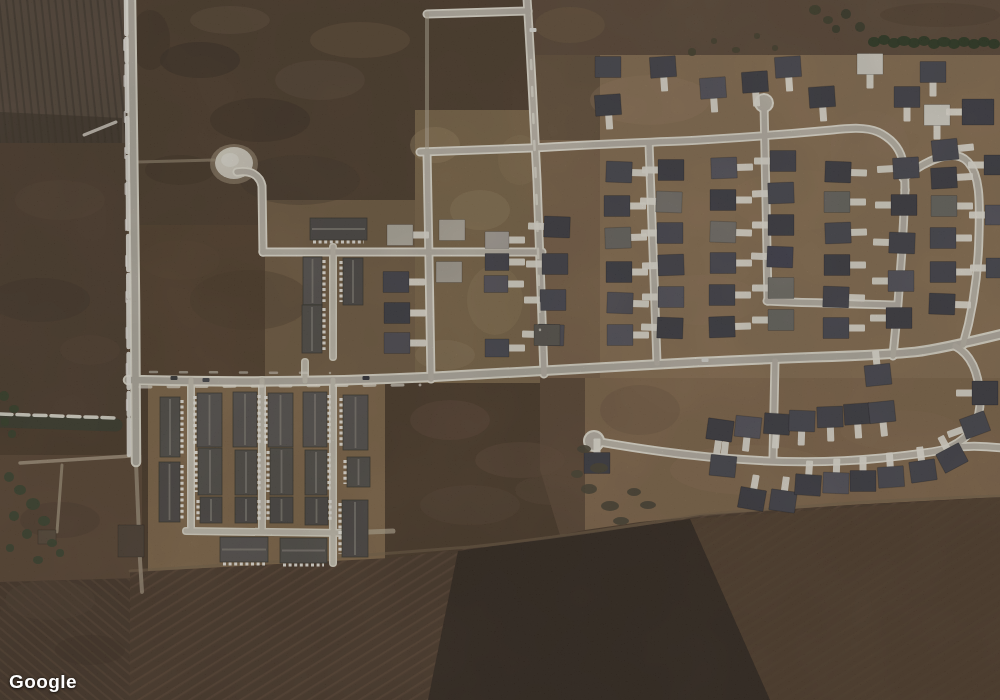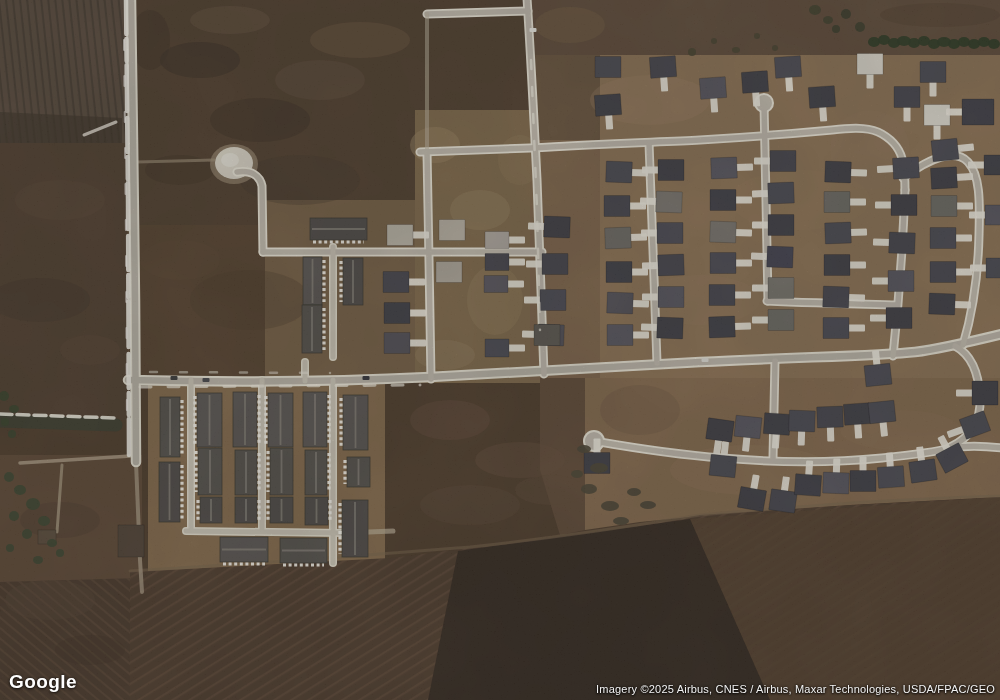--- a/index.html
+++ b/index.html
@@ -665,14 +665,13 @@
         <rect x="202.5" y="378" width="7" height="4" rx="1" fill="#46464a" transform="rotate(0 206 380)"></rect>
         <rect x="362.5" y="376" width="7" height="4" rx="1" fill="#35353a" transform="rotate(0 366 378)"></rect>
         <rect x="701.5" y="358" width="7" height="4" rx="1" fill="#d8d6cf" transform="rotate(0 705 360)"></rect>
       </g>
     <rect width="1000" height="700" filter="url(#clouds)" opacity="0.09"></rect>
     <rect width="1000" height="700" filter="url(#grainDark)" opacity="0.10"></rect>
     <rect width="1000" height="700" filter="url(#grainLight)" opacity="0.05"></rect>
   </svg>
 
   <div class="logo">Google</div>
-  <div class="attrib">Imagery ©2025 Airbus, CNES / Airbus, Maxar Technologies, USDA/FPAC/GEO</div>
 </div>
 
 </body></html>

